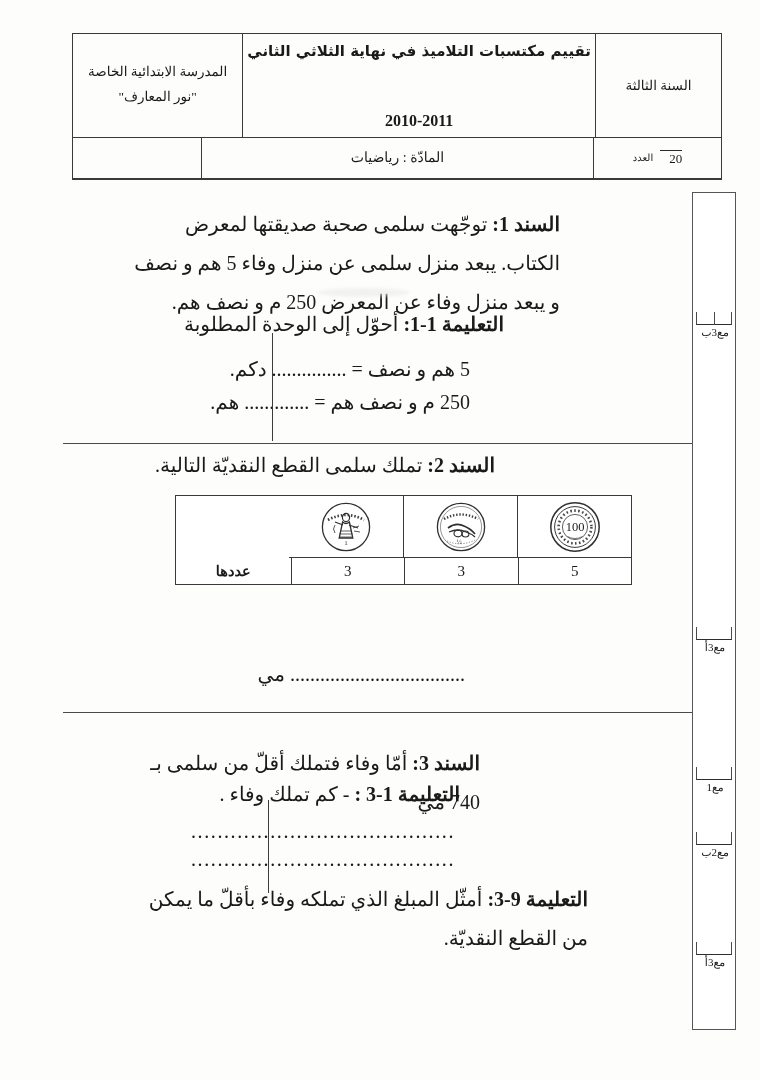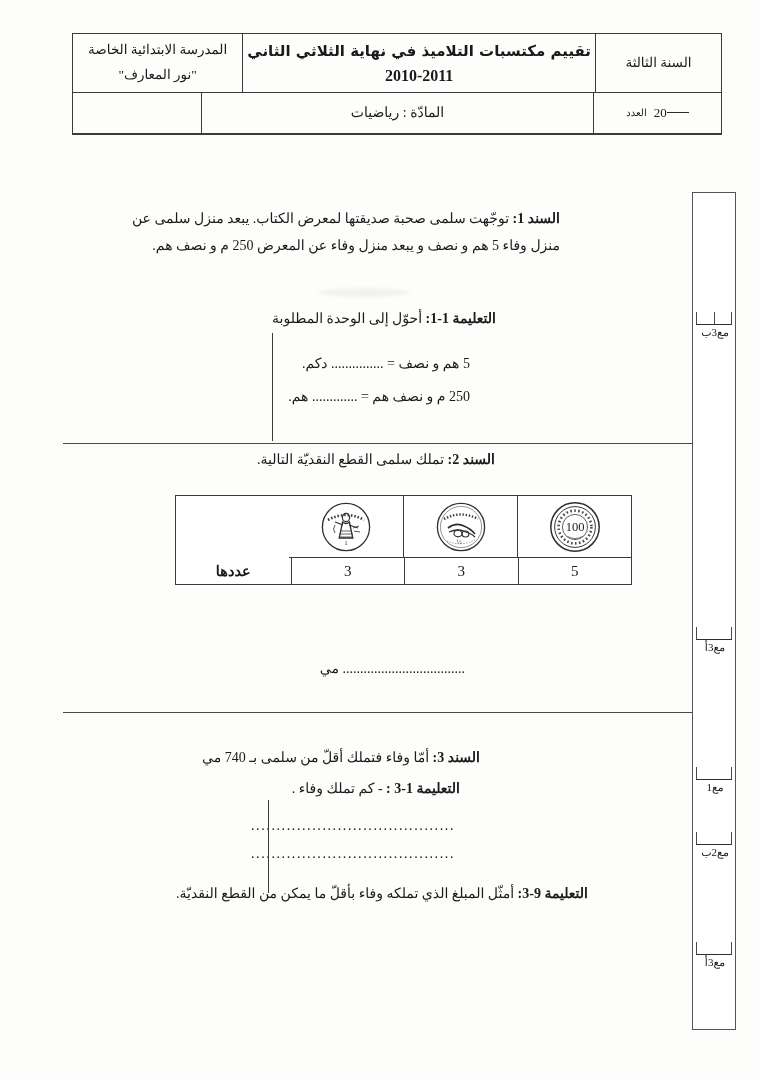--- a/index.html
+++ b/index.html
@@ -52,20 +52,21 @@
   #school-cell {
     width: 172px;
     font-size: 13.5px;
     line-height: 1.85;
   }
   #school-cell .ln { display: block; white-space: nowrap; }
 
   #title-cell {
     flex: 1;
     padding: 6px 4px 7px;
+    gap: 45px;
   }
   #exam-title {
     font-family: "DejaVu Sans", sans-serif;
     font-weight: bold;
     font-size: 15px;
     letter-spacing: .4px;
     line-height: 1.5;
     white-space: nowrap;
   }
   #school-year {
@@ -91,22 +92,22 @@
     width: 128px;
     min-height: 40px;
     flex-direction: row;
     align-items: center;
     justify-content: center;
     gap: 7px;
   }
   #mark-label { font-size: 10px; }
   #mark-frac {
     display: flex;
-    flex-direction: row;
-    align-items: center;
+    flex-direction: column;
+    align-items: flex-start;
     line-height: 1;
   }
   #mark-frac .bar {
     display: block;
     width: 22px;
     height: 1.3px;
     background: #2b2b2b;
     margin-bottom: 1px;
   }
   #mark-frac .den {
@@ -167,29 +168,29 @@
     position: absolute;
     left: 63px;
     width: 629px;
     height: 1px;
     background: #4a4a4a;
   }
 
   
   .content-text {
     position: absolute;
-    font-size: 14px;
+    font-size: 20px;
     line-height: 1.95;
     text-align: right;
     letter-spacing: .2px;
   }
   .lbl { font-weight: bold; }
 
   #s1-text { right: 200px; top: 205px; width: 432px; }
-  #s1-q1   { right: 264px; top: 305px; width: 362px; }
+  #s1-q1   { right: 256px; top: 305px; width: 362px; }
   #s1-a1   { right: 290px; top: 350px; width: 342px; }
   #s1-a2   { right: 290px; top: 383px; width: 342px; }
 
   #s2-text { right: 265px; top: 446px; width: 367px; }
   #s2-q1   { right: 290px; top: 615px; width: 342px; }
   #s2-a1   { right: 295px; top: 655px; width: 337px; }
 
   #s3-text { right: 280px; top: 744px; width: 352px; }
   #s3-q1   { right: 300px; top: 775px; width: 332px; }
   #s3-a1   { right: 305px; top: 812px; width: 327px; }

